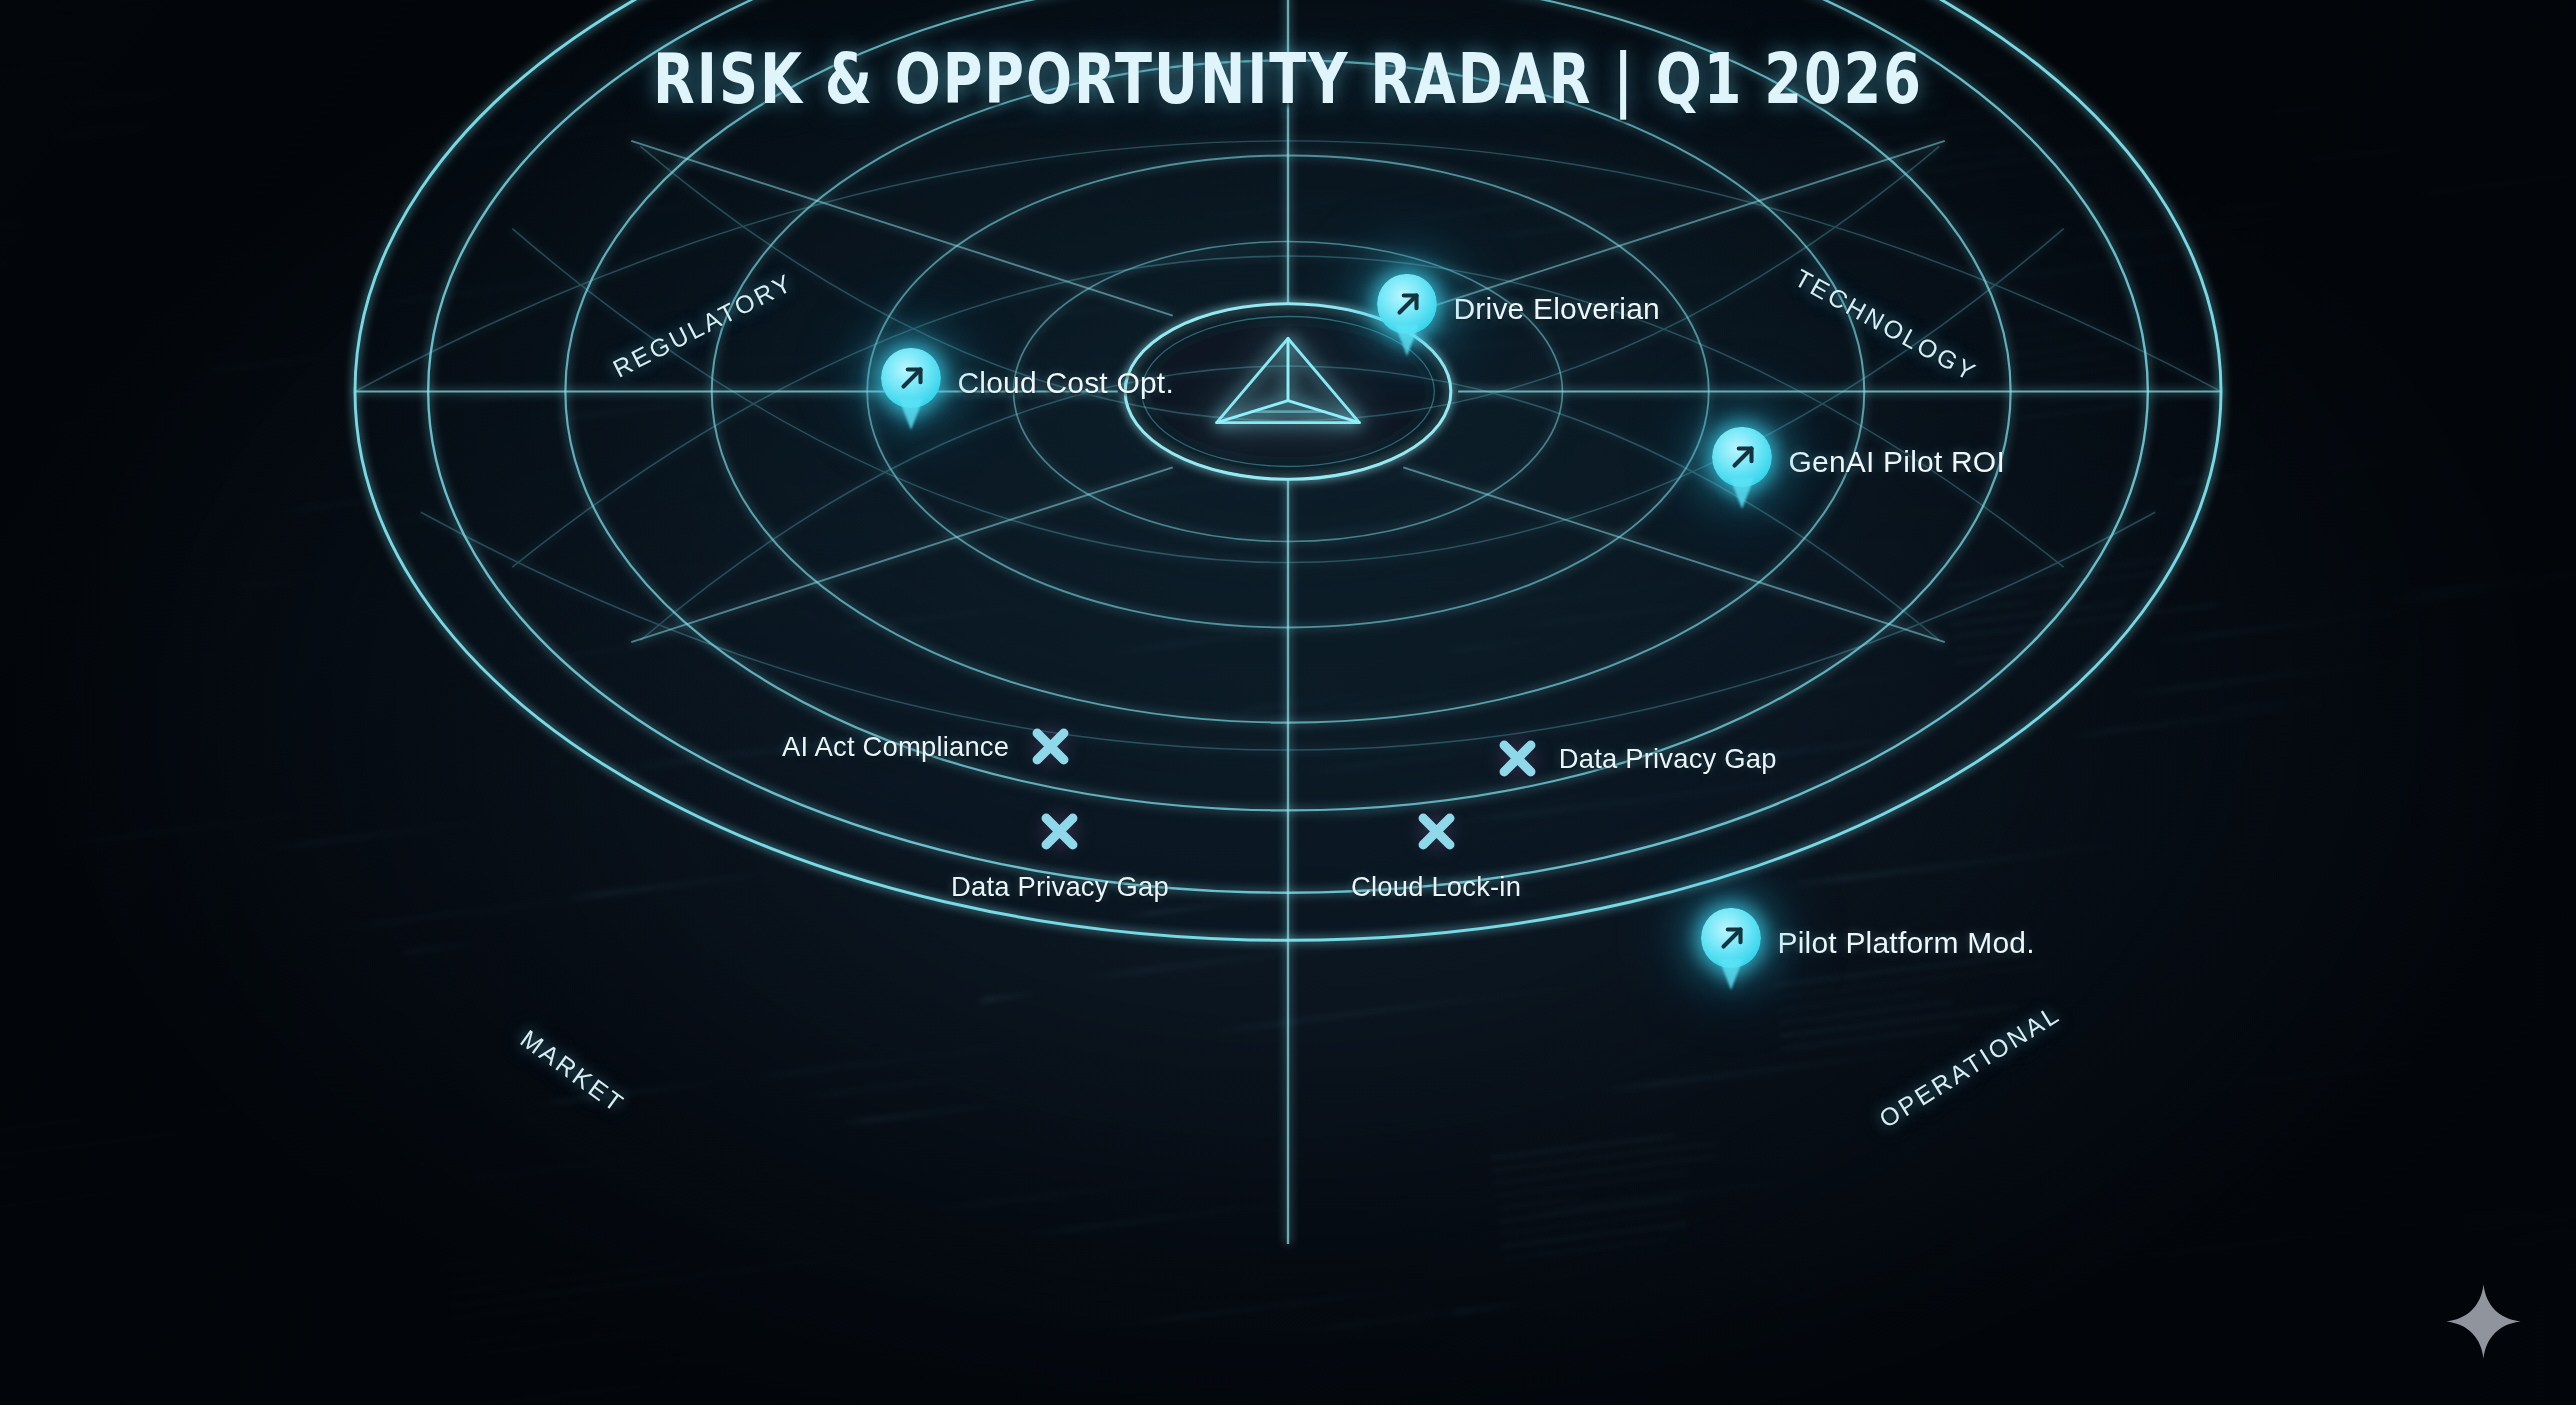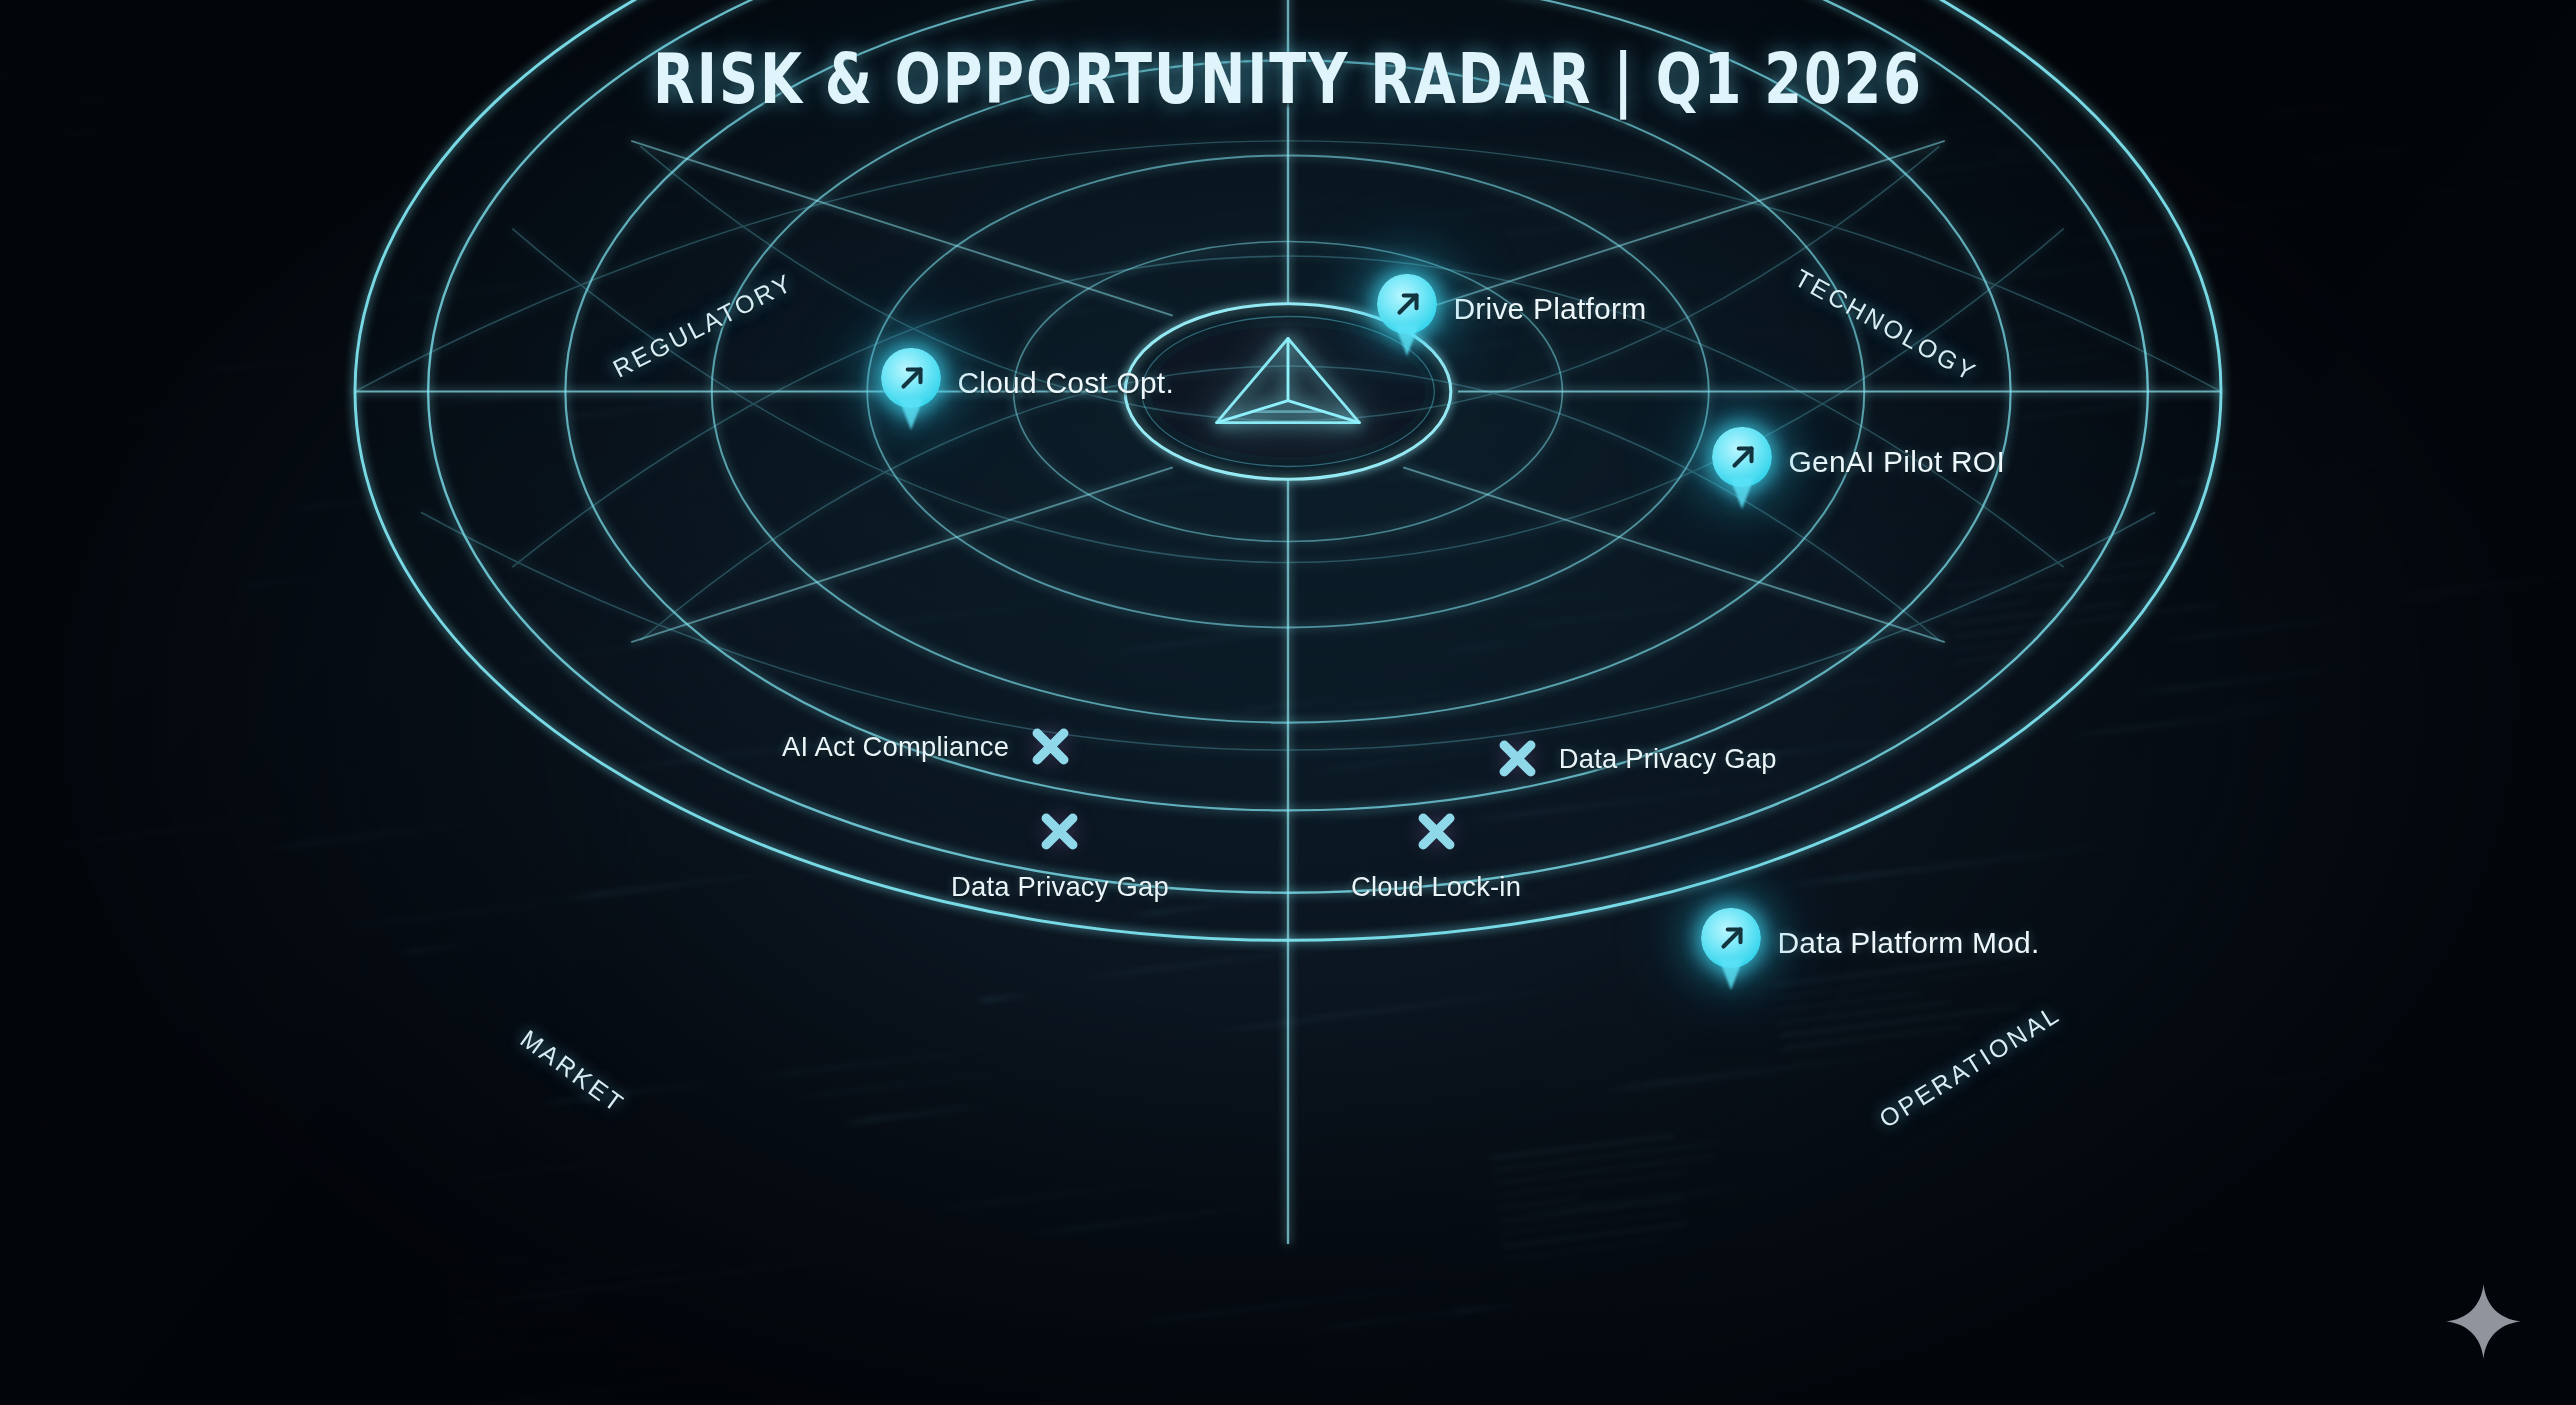--- a/index.html
+++ b/index.html
@@ -489,21 +489,21 @@
 
   <div class="pin-item" style="left:1377px; top:274px;">
     <div class="pin">
       <div class="bulb"></div>
       <div class="tail"></div>
       <svg viewBox="0 0 24 24" fill="none" stroke="#12343f" stroke-width="2.9" stroke-linecap="round" stroke-linejoin="round">
         <line x1="6" y1="18" x2="18" y2="6"></line>
           <polyline points="9,6 18,6 18,15"></polyline>
       </svg>
     </div>
-    <span class="pin-label">Drive Platform</span>
+    <span class="pin-label">Drive Eloverian</span>
   </div>
 
   <div class="pin-item" style="left:1712px; top:427px;">
     <div class="pin">
       <div class="bulb"></div>
       <div class="tail"></div>
       <svg viewBox="0 0 24 24" fill="none" stroke="#12343f" stroke-width="2.9" stroke-linecap="round" stroke-linejoin="round">
         <line x1="6" y1="18" x2="18" y2="6"></line>
           <polyline points="9,6 18,6 18,15"></polyline>
       </svg>
@@ -526,21 +526,21 @@
 
   <div class="pin-item" style="left:1701px; top:908px;">
     <div class="pin">
       <div class="bulb"></div>
       <div class="tail"></div>
       <svg viewBox="0 0 24 24" fill="none" stroke="#12343f" stroke-width="2.9" stroke-linecap="round" stroke-linejoin="round">
         <line x1="6" y1="18" x2="18" y2="6"></line>
           <polyline points="9,6 18,6 18,15"></polyline>
       </svg>
     </div>
-    <span class="pin-label">Data Platform Mod.</span>
+    <span class="pin-label">Pilot Platform Mod.</span>
   </div>
 
   <div class="risk-item lbl-left" style="left:782px; top:718px;">
     <span class="risk-label">AI Act Compliance</span>
     <span class="xmark">
       <svg viewBox="0 0 24 24" fill="none" stroke="#8fd8ea" stroke-width="4.6" stroke-linecap="round">
         <line x1="5.5" y1="5.5" x2="18.5" y2="18.5"></line>
           <line x1="18.5" y1="5.5" x2="5.5" y2="18.5"></line>
       </svg>
     </span>

